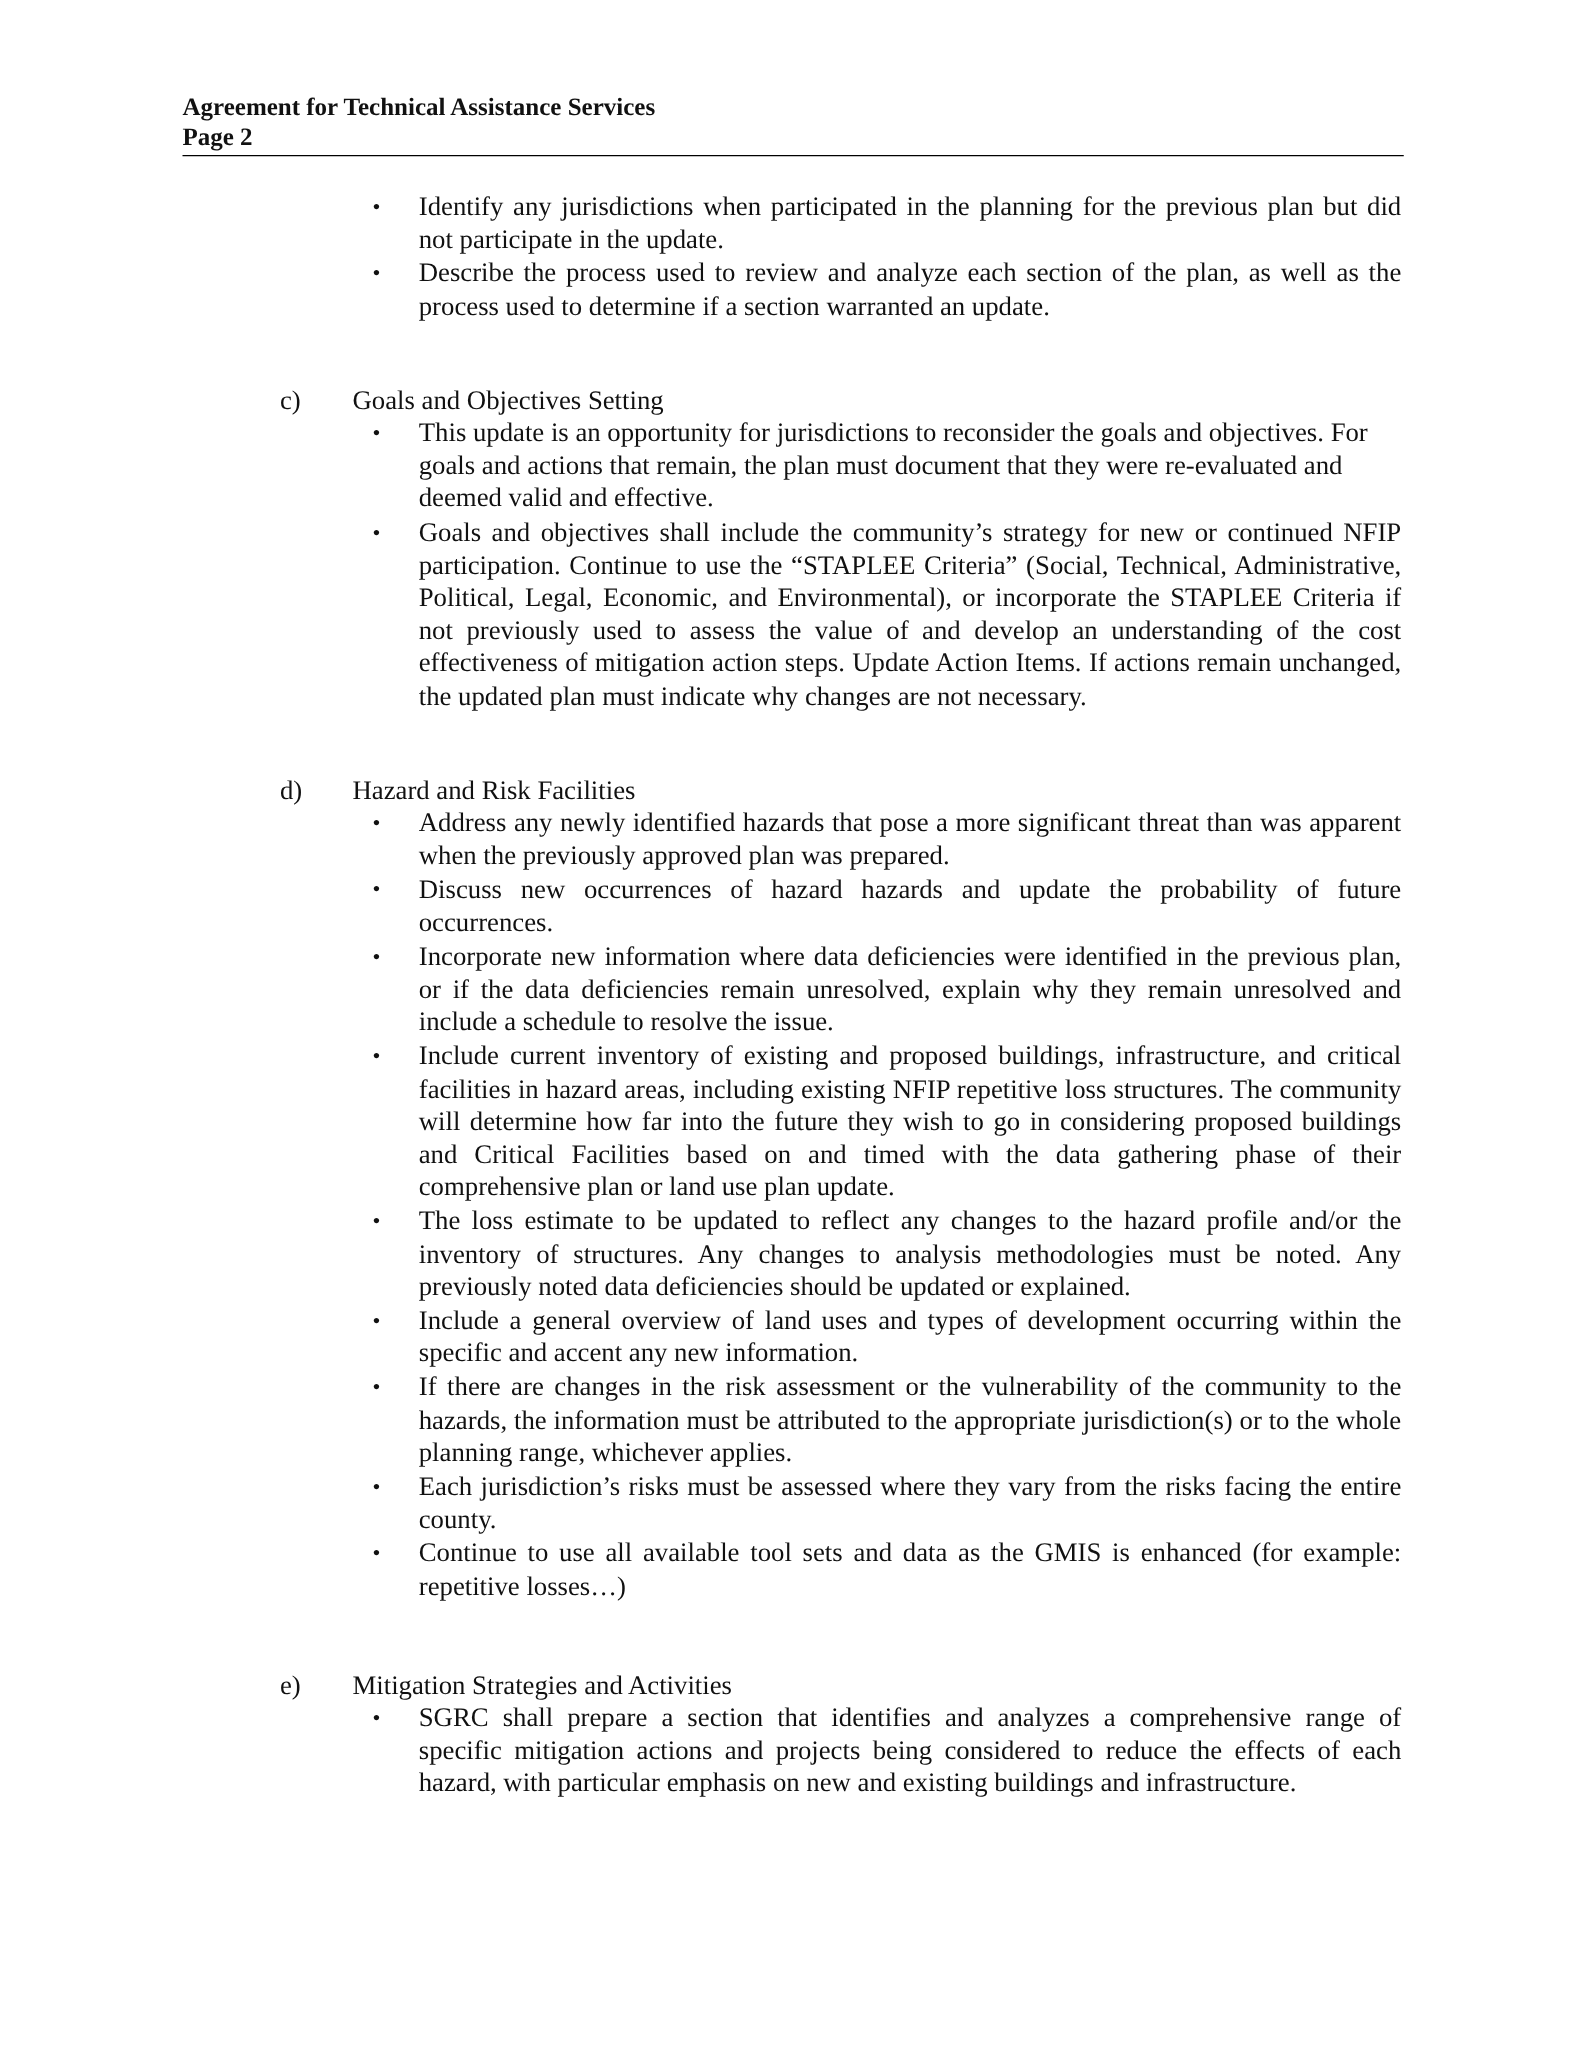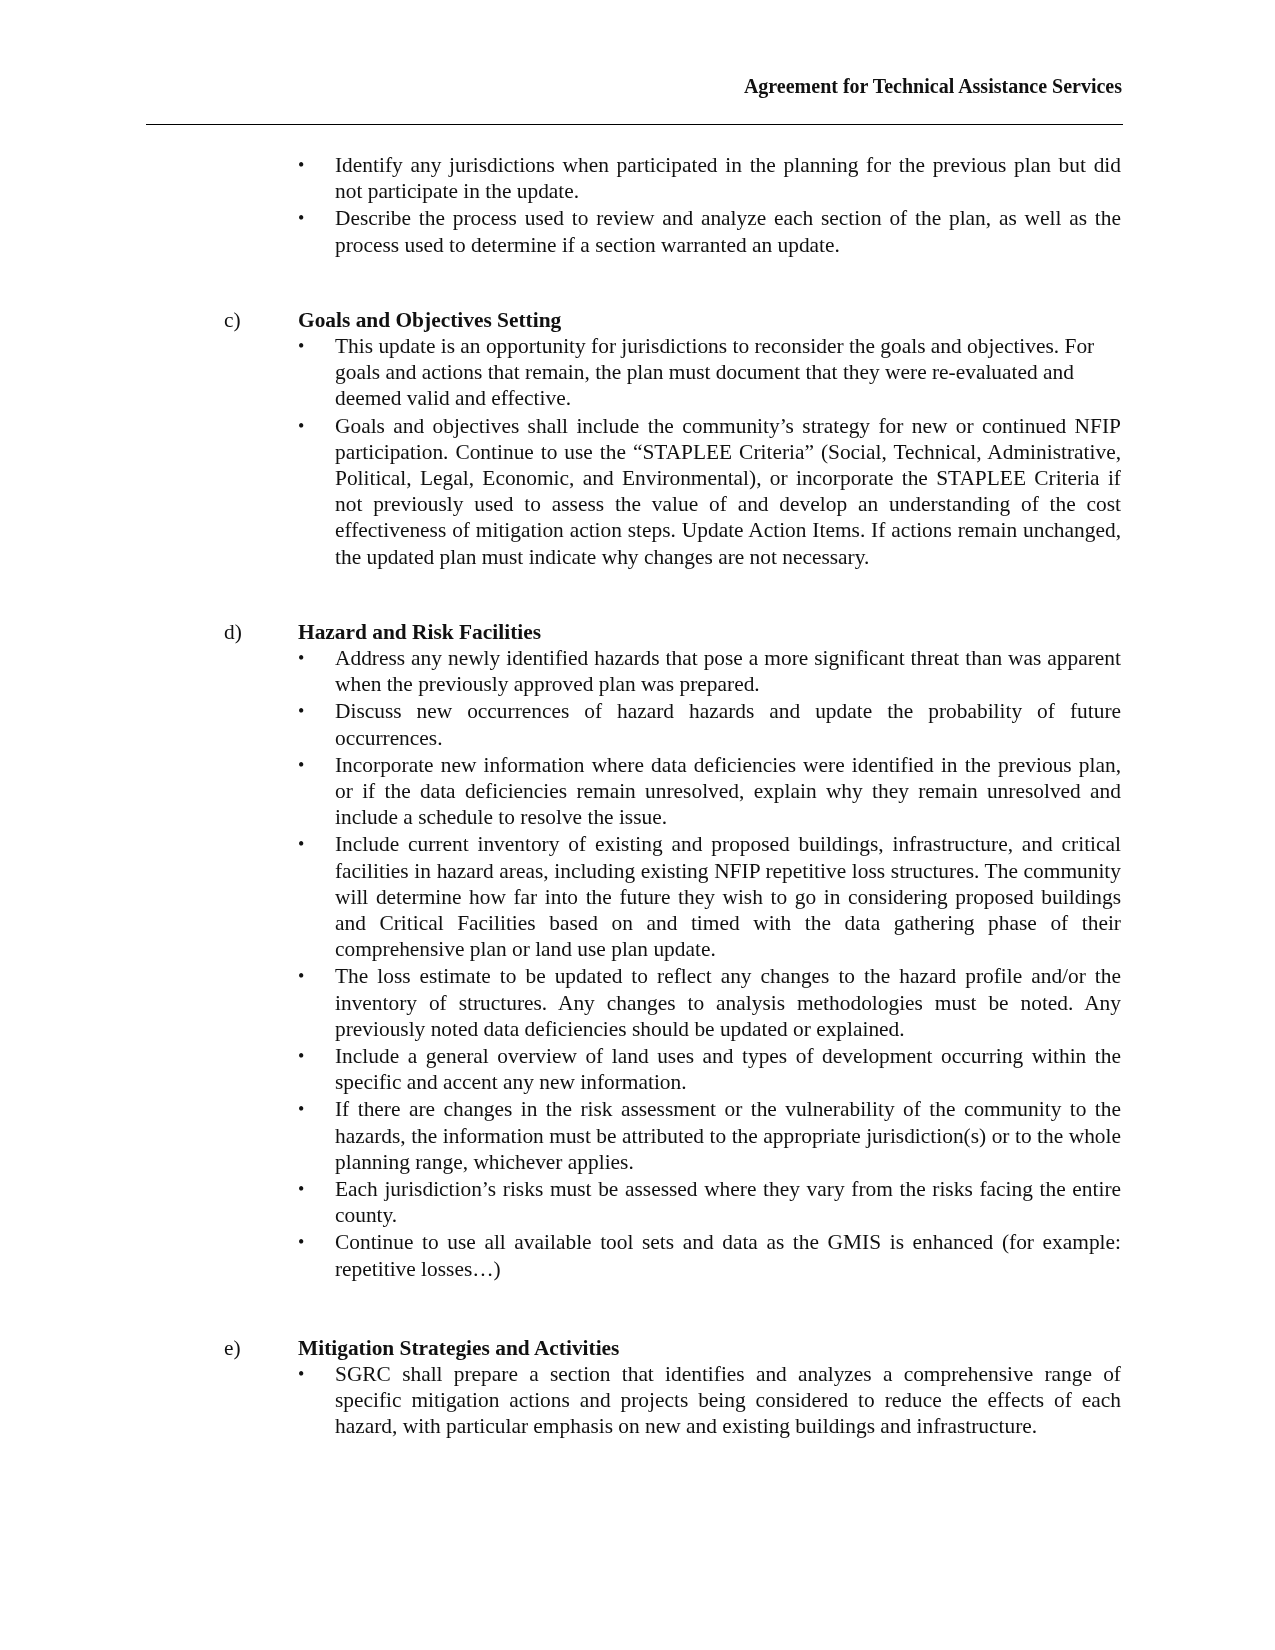--- a/index.html
+++ b/index.html
@@ -3,51 +3,52 @@
 <meta charset="utf-8">
 <style>
   html, body { margin: 0; padding: 0; background: #ffffff; }
   body {
     width: 1275px; height: 1650px; position: relative; overflow: hidden;
     font-family: "Liberation Serif", "DejaVu Serif", serif;
     color: #111111;
   }
   .header {
     position: absolute; left: 146px; top: 74px; width: 976px;
-    text-align: right; font-weight: bold; font-size: 20px; line-height: 24px;
+    font-weight: bold; font-size: 20px; line-height: 24px;
   }
   .header-rule {
     position: absolute; left: 146px; top: 124px; width: 977px; height: 0;
     border-top: 1.5px solid #000;
   }
   .content {
     position: absolute; left: 0; top: 152px; width: 1275px;
     font-size: 21.4px; line-height: 26.2px;
   }
   .section { position: relative; }
   .sec-head { position: relative; height: 26.2px; }
   .sec-label { position: absolute; left: 224px; top: 0; }
-  .sec-title { position: absolute; left: 298px; top: 0; font-weight: bold; }
+  .sec-title { position: absolute; left: 282px; top: 0; }
   ul.bullets { list-style: none; margin: 0; padding: 0; }
   ul.bullets li {
     position: relative; margin-left: 335px; width: 786px;
     text-align: justify; margin-bottom: 1px;
   }
   ul.bullets li .dot {
     position: absolute; left: -37px; top: 0; font-size: 18px;
   }
   .gap-1 { height: 48px; }
   .gap-2 { height: 48px; }
   .gap-3 { height: 52px; }
 </style>
 </head>
 <body>
 
 <div class="header">
   <div>Agreement for Technical Assistance Services</div>
+  <div>Page 2</div>
 </div>
 <div class="header-rule"></div>
 
 <div class="content">
 
   <ul class="bullets">
     <li><span class="dot">•</span><span>Identify any jurisdictions when participated in the planning for the previous plan but did not participate in the update.</span></li>
     <li><span class="dot">•</span><span>Describe the process used to review and analyze each section of the plan, as well as the process used to determine if a section warranted an update.</span></li>
   </ul>
 

